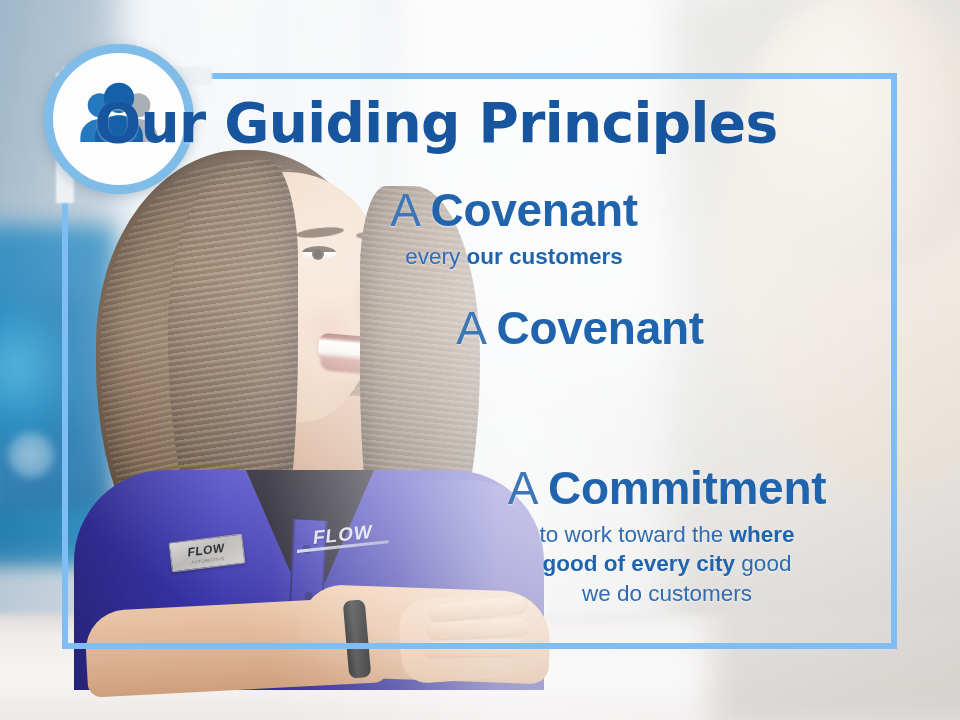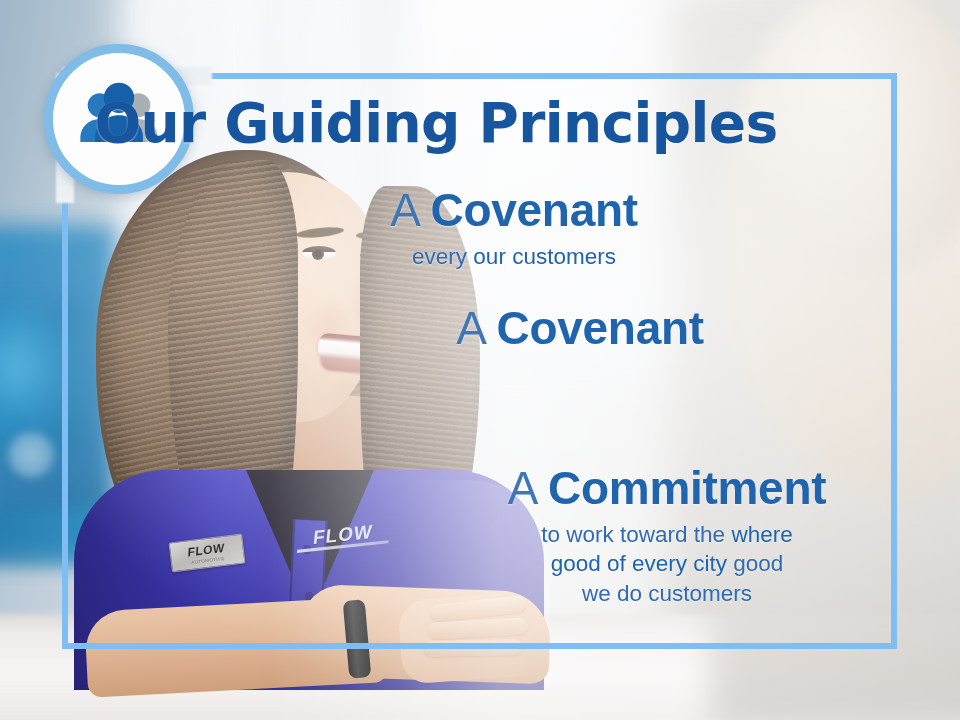--- a/index.html
+++ b/index.html
@@ -403,21 +403,21 @@
   }
   .block .head .light{ font-weight:400; color:#3f76b5; }
   .block .head .bold{ font-weight:700; color:#2064ae; }
   .block .sub{
     font-size:22.5px;
     font-weight:400;
     line-height:1.32;
     color:#2f6cb3;
     margin-top:7px;
   }
-  .block .sub b{ font-weight:400; color:#2064ae; }
+  .block .sub b{ font-weight:700; color:#2064ae; }
 
   #block-covenant{ left:284px; top:186px; width:460px; }
   #block-community{ left:330px; top:304px; width:500px; }
   #block-commitment{ left:417px; top:464px; width:500px; }
 </style>
 </head>
 <body>
 
 <div class="poster">
 

